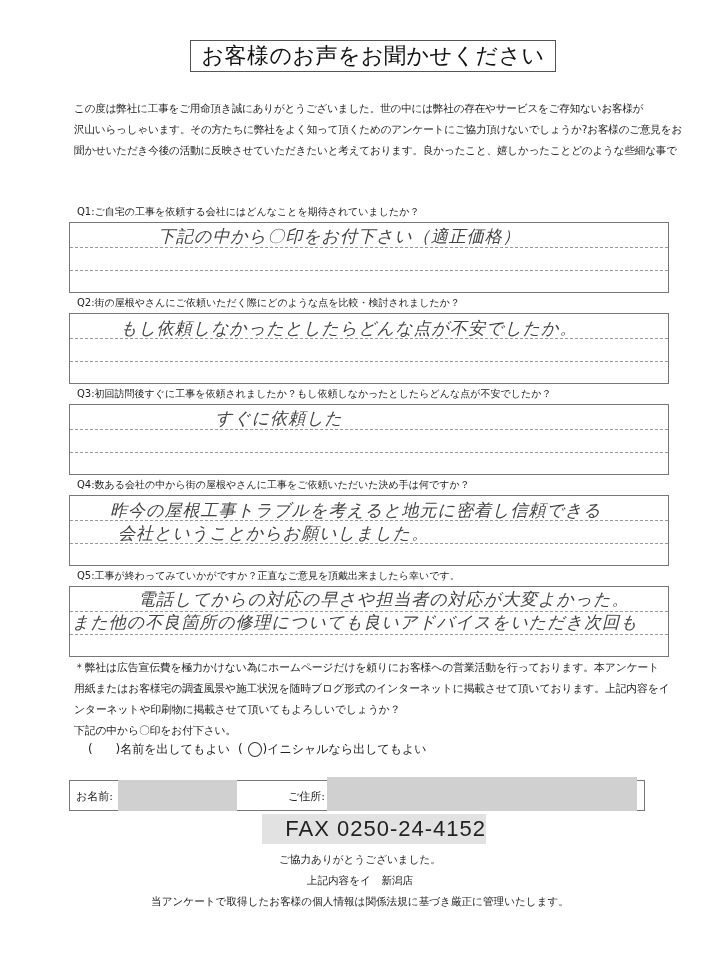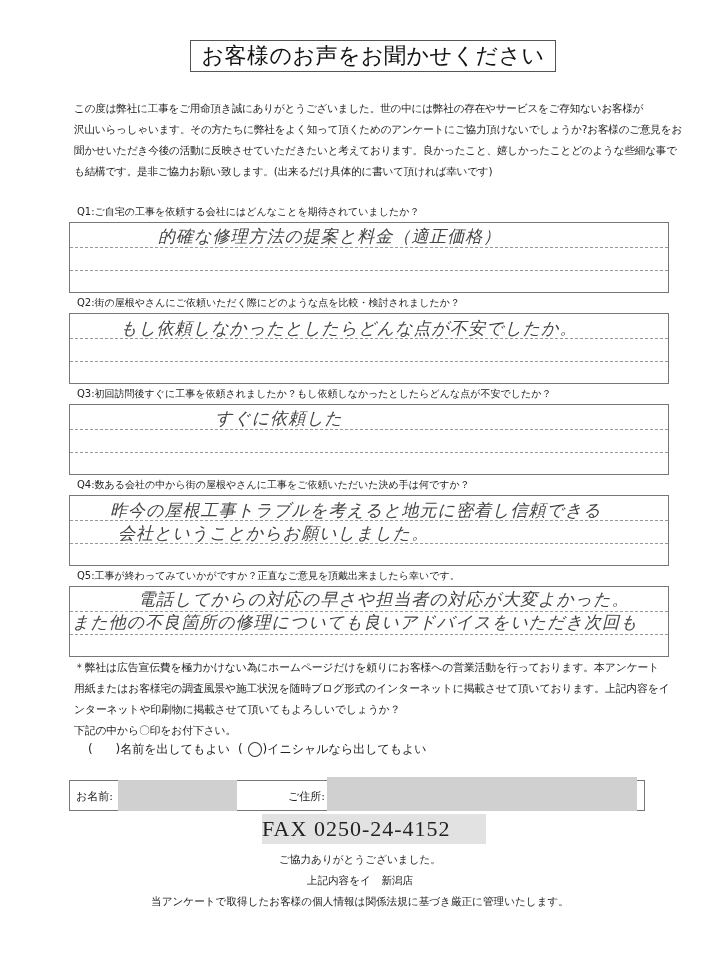--- a/index.html
+++ b/index.html
@@ -42,44 +42,43 @@
       vertical-align: middle; margin: 0 1px;
     }
     .name-box {
       position: absolute; left: 69px; top: 780px; width: 576px; height: 31px;
       border: 1px solid #777; box-sizing: border-box;
     }
     .field-label { position: absolute; top: 8px; font-size: 11px; color: #222; white-space: nowrap; }
     .redact { position: absolute; background: #d0d0d0; }
     .fax {
       position: absolute; left: 262px; top: 814px; width: 224px; height: 30px;
-      background: #e2e2e2; font-family: Liberation Serif, serif;
-      font-size: 22px; line-height: 30px; text-align: left; color: #222; letter-spacing: 1px;
+      background: #e2e2e2; font-family: Liberation Sans, sans-serif;
+      font-size: 22px; line-height: 30px; text-align: right; color: #222; letter-spacing: 1px;
     }
     .footer-line {
       position: absolute; left: 0; width: 720px; text-align: center; font-size: 10.6px; color: #222;
     }
   </style>
 </head>
 <body>
 
 <div class="title-box">お客様のお声をお聞かせください</div>
 
 <div class="intro">
   <p>この度は弊社に工事をご用命頂き誠にありがとうございました。世の中には弊社の存在やサービスをご存知ないお客様が</p>
   <p>沢山いらっしゃいます。その方たちに弊社をよく知って頂くためのアンケートにご協力頂けないでしょうか?お客様のご意見をお</p>
   <p>聞かせいただき今後の活動に反映させていただきたいと考えております。良かったこと、嬉しかったことどのような些細な事で</p>
-  <p>も結構です。是非ご協力お願い致します。(出来るだけ具体的に書いて頂ければ幸いです)</p>
 </div>
 
 <div class="q-label" style="top:205px">Q1:ご自宅の工事を依頼する会社にはどんなことを期待されていましたか？</div>
 <div class="answer-box" style="top:222px">
   <div class="dotline" style="top:24px"></div>
   <div class="dotline" style="top:47px"></div>
-  <div class="hand" style="left:88px;top:2px">的確な修理方法の提案と料金（適正価格）</div>
+  <div class="hand" style="left:88px;top:2px">下記の中から〇印をお付下さい（適正価格）</div>
 </div>
 
 <div class="q-label" style="top:296px">Q2:街の屋根やさんにご依頼いただく際にどのような点を比較・検討されましたか？</div>
 <div class="answer-box" style="top:313px">
   <div class="dotline" style="top:24px"></div>
   <div class="dotline" style="top:47px"></div>
   <div class="hand" style="left:50px;top:3px">もし依頼しなかったとしたらどんな点が不安でしたか。</div>
 </div>
 
 <div class="q-label" style="top:387px">Q3:初回訪問後すぐに工事を依頼されましたか？もし依頼しなかったとしたらどんな点が不安でしたか？</div>

